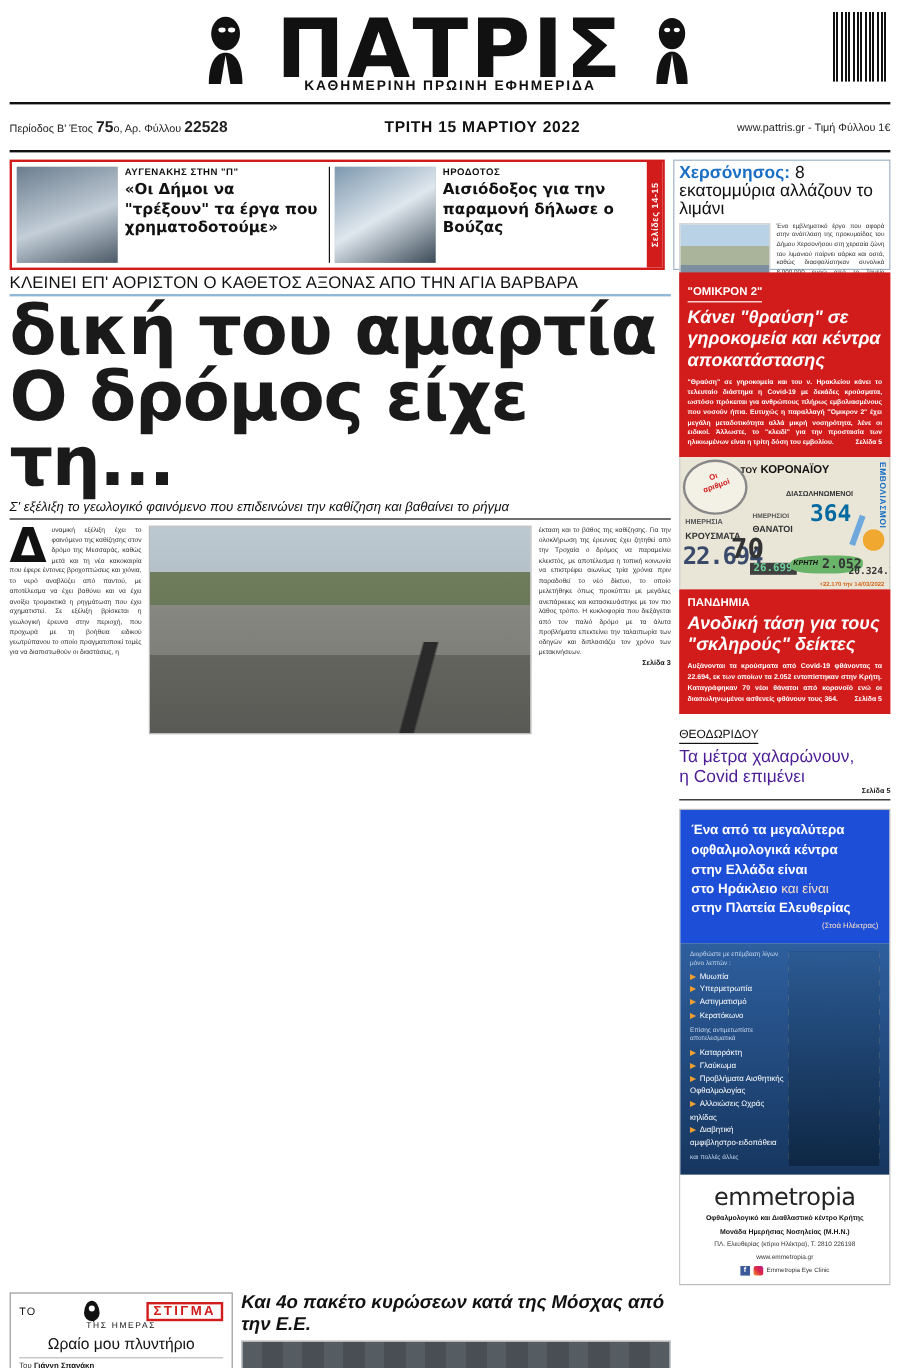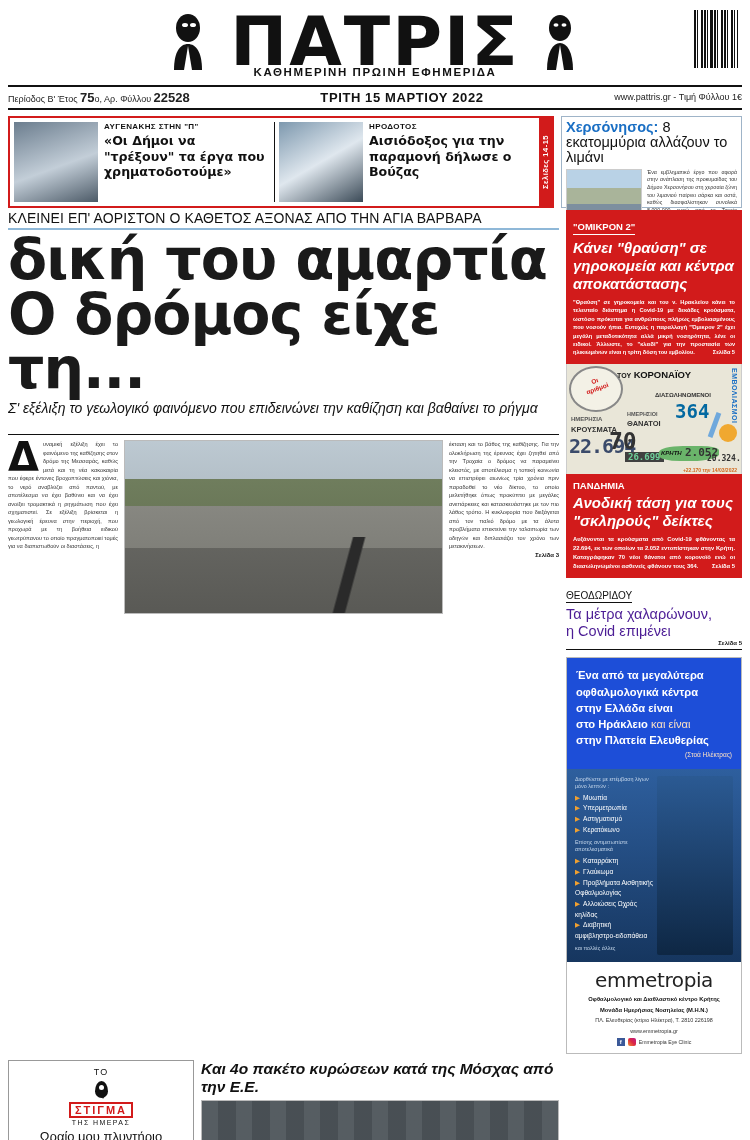--- a/index.html
+++ b/index.html
@@ -21,21 +21,21 @@
   .mh-sub{
     position:absolute;left:0;right:0;bottom:6px;text-align:center;
     font-size:11.5px;font-weight:bold;letter-spacing:1.6px;color:#111;
   }
   .head-face{width:46px;height:60px;}
   .barcode{position:absolute;right:2px;top:10px;width:46px;height:58px;
     background:repeating-linear-gradient(90deg,#111 0 1.5px,#fff 1.5px 3px,#111 3px 4px,#fff 4px 6.5px,#111 6.5px 8.5px,#fff 8.5px 10px);}
 
   .rule-thick{border-top:2px solid #111;margin:1px 0 0 0;}
 
-  .dateline{display:flex;align-items:center;justify-content:space-between;height:20px;font-size:9px;}
+  .dateline{display:flex;align-items:center;justify-content:space-between;height:37px;font-size:9px;}
   .dl-left{color:#222;}
   .dl-left b{font-size:13px;}
   .dl-center{font-size:13px;font-weight:bold;letter-spacing:.6px;}
   .dl-right{font-size:9px;color:#222;}
 
   
   .promo-row{display:flex;gap:7px;margin-top:6px;height:92px;}
   .promo-left{flex:0 0 546px;border:2px solid #d21b1b;display:flex;box-sizing:border-box;background:#fff;position:relative;}
   .promo-cell{display:flex;flex:1;padding:4px;gap:6px;box-sizing:border-box;}
   .promo-photo{width:84px;height:100%;background:#9aa7b3;background-image:linear-gradient(160deg,#6b7d8e,#c3ced8 55%,#4c5a67);}
@@ -62,21 +62,21 @@
   .col-right{flex:1;}
 
   
   .lead-kicker{font-size:14px;letter-spacing:.1px;color:#111;padding-bottom:2px;}
   .lead-kicker-rule{border-bottom:2px solid #8fb8d8;margin-bottom:2px;}
   .lead-head{
     font-family:"DejaVu Sans",sans-serif;
     font-size:57px;font-weight:bold;line-height:.96;color:#1a1a1a;letter-spacing:-1px;
     margin:2px 0 4px 0;
   }
-  .lead-sub{font-size:14px;font-style:italic;color:#111;padding-bottom:18px;border-bottom:1px solid #111;}
+  .lead-sub{font-size:11px;font-style:italic;color:#111;padding-bottom:3px;border-bottom:1px solid #111;}
 
   .lead-body{display:flex;gap:6px;margin-top:5px;}
   .lb-col{flex:0 0 110px;font-size:5.6px;line-height:1.52;text-align:justify;color:#333;}
   .lb-col.right{flex:0 0 110px;}
   .dropcap{float:left;font-size:40px;line-height:30px;font-weight:bold;margin:2px 4px 0 0;font-family:"DejaVu Sans",sans-serif;color:#111;}
   .lead-photo{flex:1;height:172px;border:1px solid #bbb;
     background-image:
       linear-gradient(180deg, rgba(255,255,255,.05), rgba(0,0,0,.18)),
       linear-gradient(180deg,#b9c6cf 0 22%,#6e7d5a 22% 38%,#8d8d86 38% 62%,#6d6d68 62% 100%);
     position:relative;overflow:hidden;}
@@ -148,21 +148,21 @@
   .ad-social{display:flex;align-items:center;justify-content:center;gap:3px;margin-top:3px;font-size:5.2px;color:#333;}
   .fb{width:8px;height:8px;background:#3b5998;color:#fff;font-size:6px;line-height:8px;text-align:center;font-weight:bold;}
   .ig{width:8px;height:8px;background:linear-gradient(45deg,#f09433,#dc2743,#bc1888);border-radius:2px;}
 
   
   .lower{display:flex;gap:7px;margin-top:6px;}
   .lw-left{flex:0 0 186px;}
   .lw-mid{flex:0 0 358px;}
 
   .stigma{border:1px solid #999;padding:6px 7px 7px 7px;}
-  .st-top{display:flex;align-items:center;justify-content:center;gap:4px;flex-direction:column;}
+  .st-top{display:flex;align-items:center;justify-content:space-between;gap:4px;}
   .st-to{font-size:9px;letter-spacing:1px;}
   .st-pin{width:13px;height:17px;background:#111;border-radius:50% 50% 50% 50%/60% 60% 40% 40%;position:relative;}
   .st-pin:after{content:"";position:absolute;left:4px;top:4px;width:5px;height:5px;border-radius:50%;background:#fff;}
   .st-pin:before{content:"";position:absolute;left:5px;top:12px;border-left:3px solid transparent;border-right:3px solid transparent;border-top:6px solid #111;}
   .st-box{border:2px solid #d21b1b;color:#d21b1b;font-size:11px;font-weight:bold;letter-spacing:2px;padding:0 4px;}
   .st-day{text-align:center;font-size:7px;letter-spacing:1.4px;color:#111;margin-top:1px;}
   .st-head{text-align:center;font-size:13px;color:#111;margin:3px 0 4px 0;}
   .st-author{font-size:6.5px;color:#333;border-top:1px solid #bbb;border-bottom:1px solid #bbb;padding:3px 0;margin-bottom:4px;}
   .st-author b{color:#111;}
   .st-text{font-size:5.5px;line-height:1.55;text-align:justify;color:#333;}

